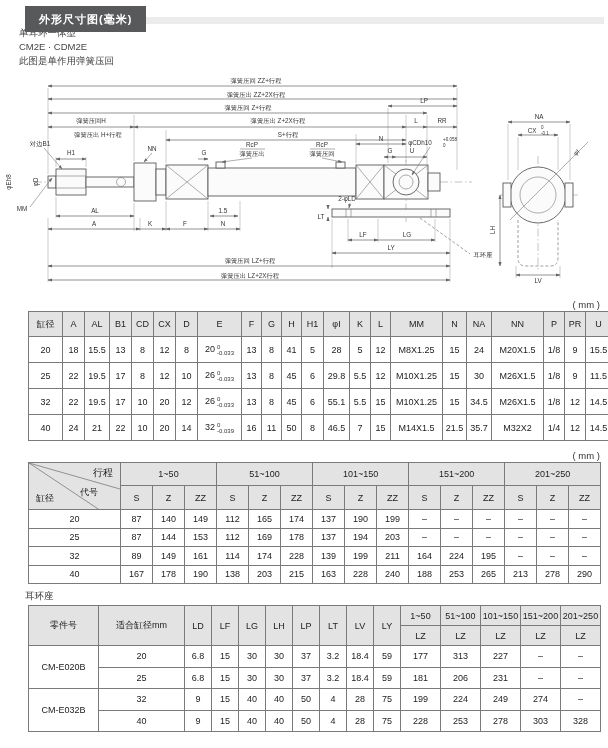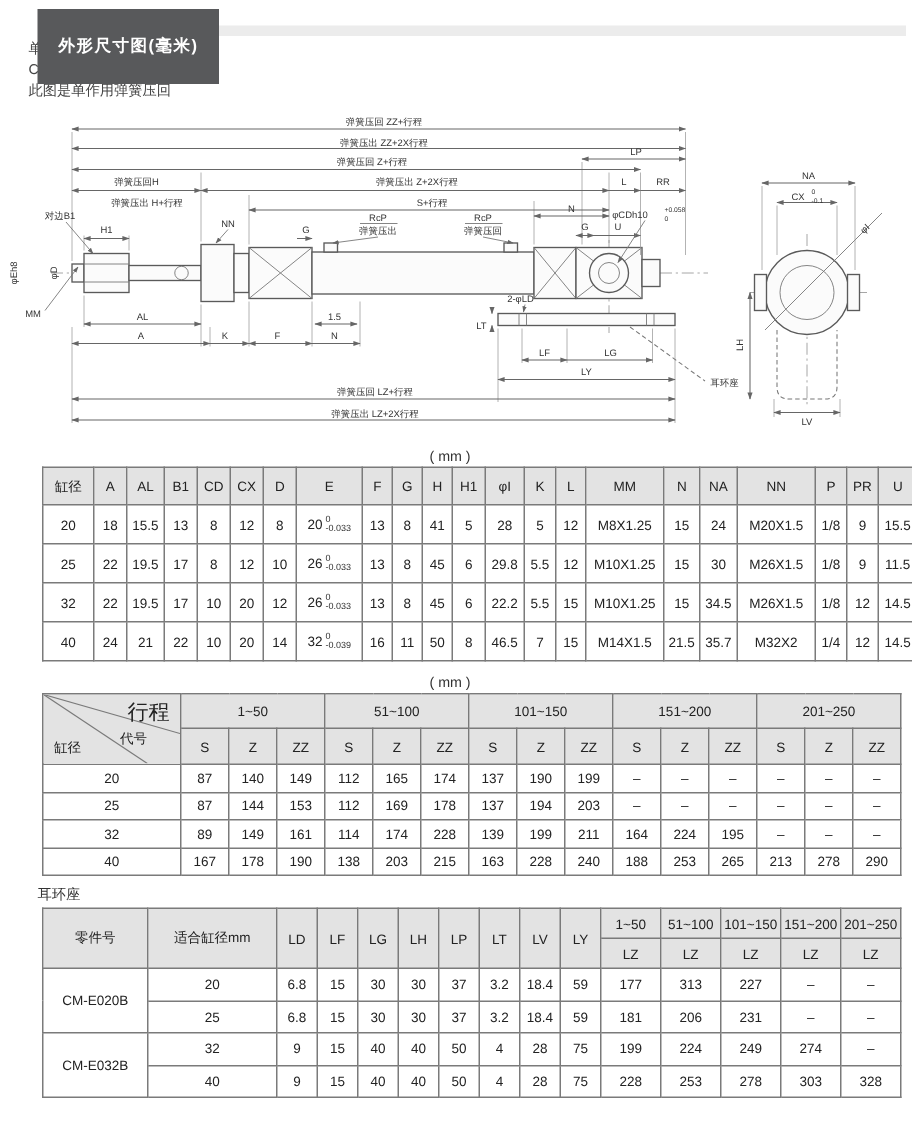--- a/index.html
+++ b/index.html
@@ -7,49 +7,49 @@
     width:608px;height:748px;overflow:hidden;position:relative;
     font-family:"Liberation Sans","DejaVu Sans",sans-serif;color:#333;
     -webkit-font-smoothing:antialiased;
   }
   
   .hdr{position:relative;margin:6px 0 0 0;height:20px;}
   .hdr-band{position:absolute;left:30px;right:4px;top:11px;height:7px;background:#ececec;}
   .hdr-title{
     position:absolute;left:25px;top:0;height:18px;line-height:18px;
     background:#58595b;color:#ffffff;font-size:11px;font-weight:bold;
-    padding:16px 14px;letter-spacing:1px;
+    padding:4px 14px;letter-spacing:1px;
   }
   .sub{margin-left:19px;font-size:9.5px;line-height:14px;color:#444;}
   .sub:first-of-type{margin-top:6px;}
   
   .diagram{display:block;margin-top:2px;}
   .geo{stroke:#5a5a5a;stroke-width:0.9;fill:#fbfbfb;}
   .geo2{stroke:#777;stroke-width:0.6;fill:none;}
   .dim{stroke:#666;stroke-width:0.7;}
   .ext{stroke:#9a9a9a;stroke-width:0.5;}
   .cl{stroke:#888;stroke-width:0.5;stroke-dasharray:8 2.5 1.5 2.5;}
   .dash{stroke:#777;stroke-width:0.7;fill:none;stroke-dasharray:3 2;}
   text{fill:#333;}
   
-  .unit{width:600px;text-align:center;font-size:9.5px;color:#333;margin:1px 0 1px 0;}
+  .unit{width:600px;text-align:right;font-size:9.5px;color:#333;margin:1px 0 1px 0;}
   table{border-collapse:collapse;table-layout:fixed;margin-left:28px;width:572px;
         font-size:9px;color:#222;}
   th,td{border:1px solid #7a7a7a;text-align:center;vertical-align:middle;
         padding:0;overflow:hidden;white-space:nowrap;}
   th{background:#e3e3e3;font-weight:normal;}
   table{border:1.5px solid #444;}
   .t1 th{height:24px;}
   .t1 td{height:25px;}
   .tol{display:inline-flex;flex-direction:column;font-size:6px;line-height:6px;
        vertical-align:middle;margin-left:2px;text-align:left;color:#333;}
   
   .corner{position:relative;background:#e3e3e3;}
   .corner svg{position:absolute;left:0;top:0;width:100%;height:100%;}
-  .corner .c-top{position:absolute;right:7px;top:3px;font-size:14px;}
+  .corner .c-top{position:absolute;right:7px;top:3px;font-size:10px;}
   .corner .c-mid{position:absolute;right:22px;top:23px;font-size:9px;}
   .corner .c-bot{position:absolute;left:7px;bottom:4px;font-size:9px;}
   .t2 th.rng{height:22px;}
   .t2 th.code{height:23px;}
   .t2 td{height:17.5px;}
   
   .t3-label{margin:6px 0 2px 25px;font-size:9.5px;color:#333;}
   .t3 th{height:19px;}
   .t3 td{height:20.5px;}
 </style>
@@ -366,21 +366,21 @@
         <td>20</td>
         <td>12</td>
         <td><span>26</span><span class="tol">
             <span>0</span>
             <span>-0.033</span>
           </span></td>
         <td>13</td>
         <td>8</td>
         <td>45</td>
         <td>6</td>
-        <td>22.2</td>
+        <td>55.1</td>
         <td>5.5</td>
         <td>15</td>
         <td>M10X1.25</td>
         <td>15</td>
         <td>34.5</td>
         <td>M26X1.5</td>
         <td>1/8</td>
         <td>12</td>
         <td>14.5</td>
       </tr>

